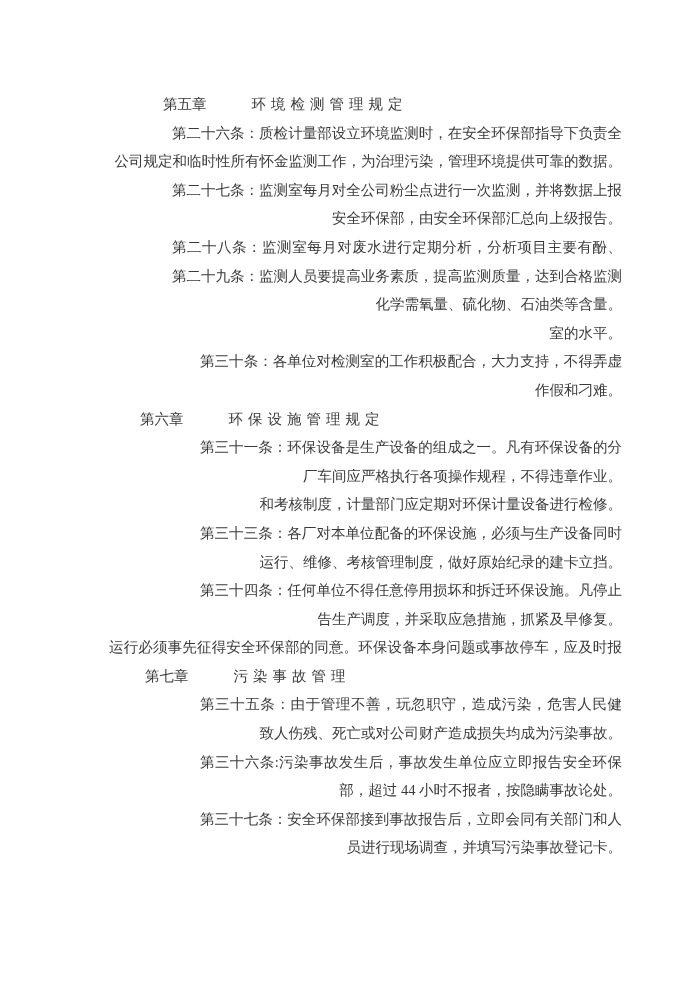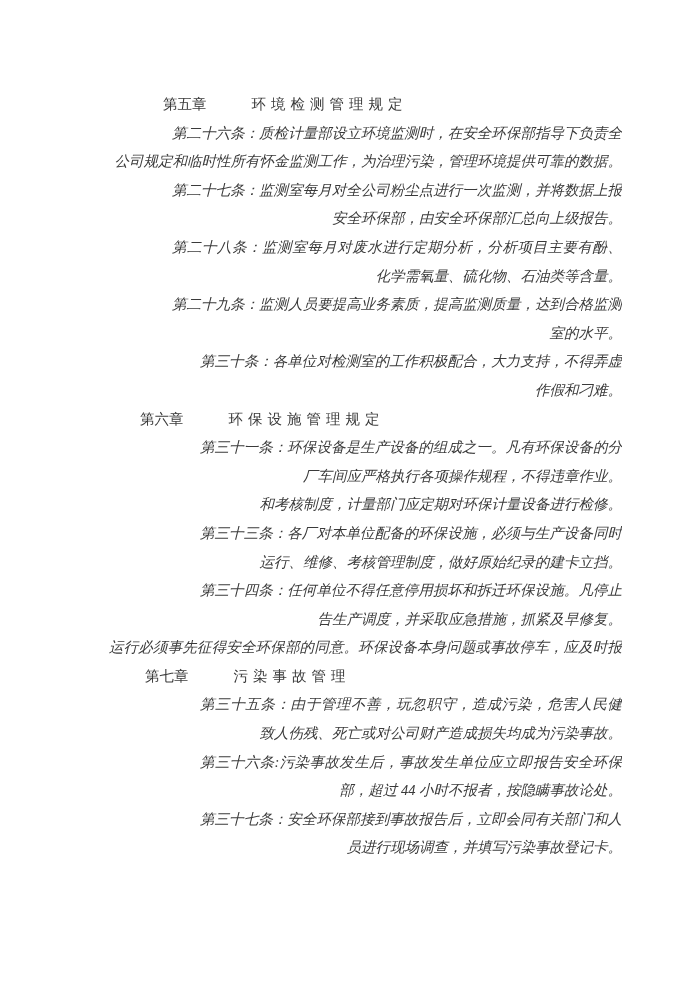--- a/index.html
+++ b/index.html
@@ -21,21 +21,20 @@
     left: 97px;
     top: 90px;
     width: 513px;
     font-size: 14.5px;
     margin-left: 12px;
   }
   .line {
     height: 28.6px;
     line-height: 28.6px;
     overflow: hidden;
-    font-style: italic;
   }
   
   .line.j {
     text-align: justify;
     text-align-last: justify;
   }
   .line.last {
     text-align: right;
   }
   
@@ -59,22 +58,22 @@
 <body>
 
 <div class="page">
   <div class="doc" id="doc">
       <div class="heading" style="padding-left: 54px;"><span>第五章</span><span class="hgap"></span><span class="htitle">环境检测管理规定</span></div>
       <div class="line first ind-a j">第二十六条：质检计量部设立环境监测时，在安全环保部指导下负责全</div>
       <div class="line last">公司规定和临时性所有怀金监测工作，为治理污染，管理环境提供可靠的数据。</div>
       <div class="line first ind-a j">第二十七条：监测室每月对全公司粉尘点进行一次监测，并将数据上报</div>
       <div class="line last">安全环保部，由安全环保部汇总向上级报告。</div>
       <div class="line first ind-a j">第二十八条：监测室每月对废水进行定期分析，分析项目主要有酚、氨、</div>
+      <div class="line first ind-a j">第二十九条：监测人员要提高业务素质，提高监测质量，达到合格监测</div>
       <div class="line last">化学需氧量、硫化物、石油类等含量。</div>
-      <div class="line first ind-a j">第二十九条：监测人员要提高业务素质，提高监测质量，达到合格监测</div>
       <div class="line last">室的水平。</div>
       <div class="line first ind-b j">第三十条：各单位对检测室的工作积极配合，大力支持，不得弄虚</div>
       <div class="line last">作假和刁难。</div>
       <div class="heading" style="padding-left: 31px;"><span>第六章</span><span class="hgap"></span><span class="htitle">环保设施管理规定</span></div>
       <div class="line first ind-b j">第三十一条：环保设备是生产设备的组成之一。凡有环保设备的分</div>
       <div class="line last">厂车间应严格执行各项操作规程，不得违章作业。</div>
       <div class="line last">和考核制度，计量部门应定期对环保计量设备进行检修。</div>
       <div class="line first ind-b j">第三十三条：各厂对本单位配备的环保设施，必须与生产设备同时</div>
       <div class="line last">运行、维修、考核管理制度，做好原始纪录的建卡立挡。</div>
       <div class="line first ind-b j">第三十四条：任何单位不得任意停用损坏和拆迁环保设施。凡停止</div>

